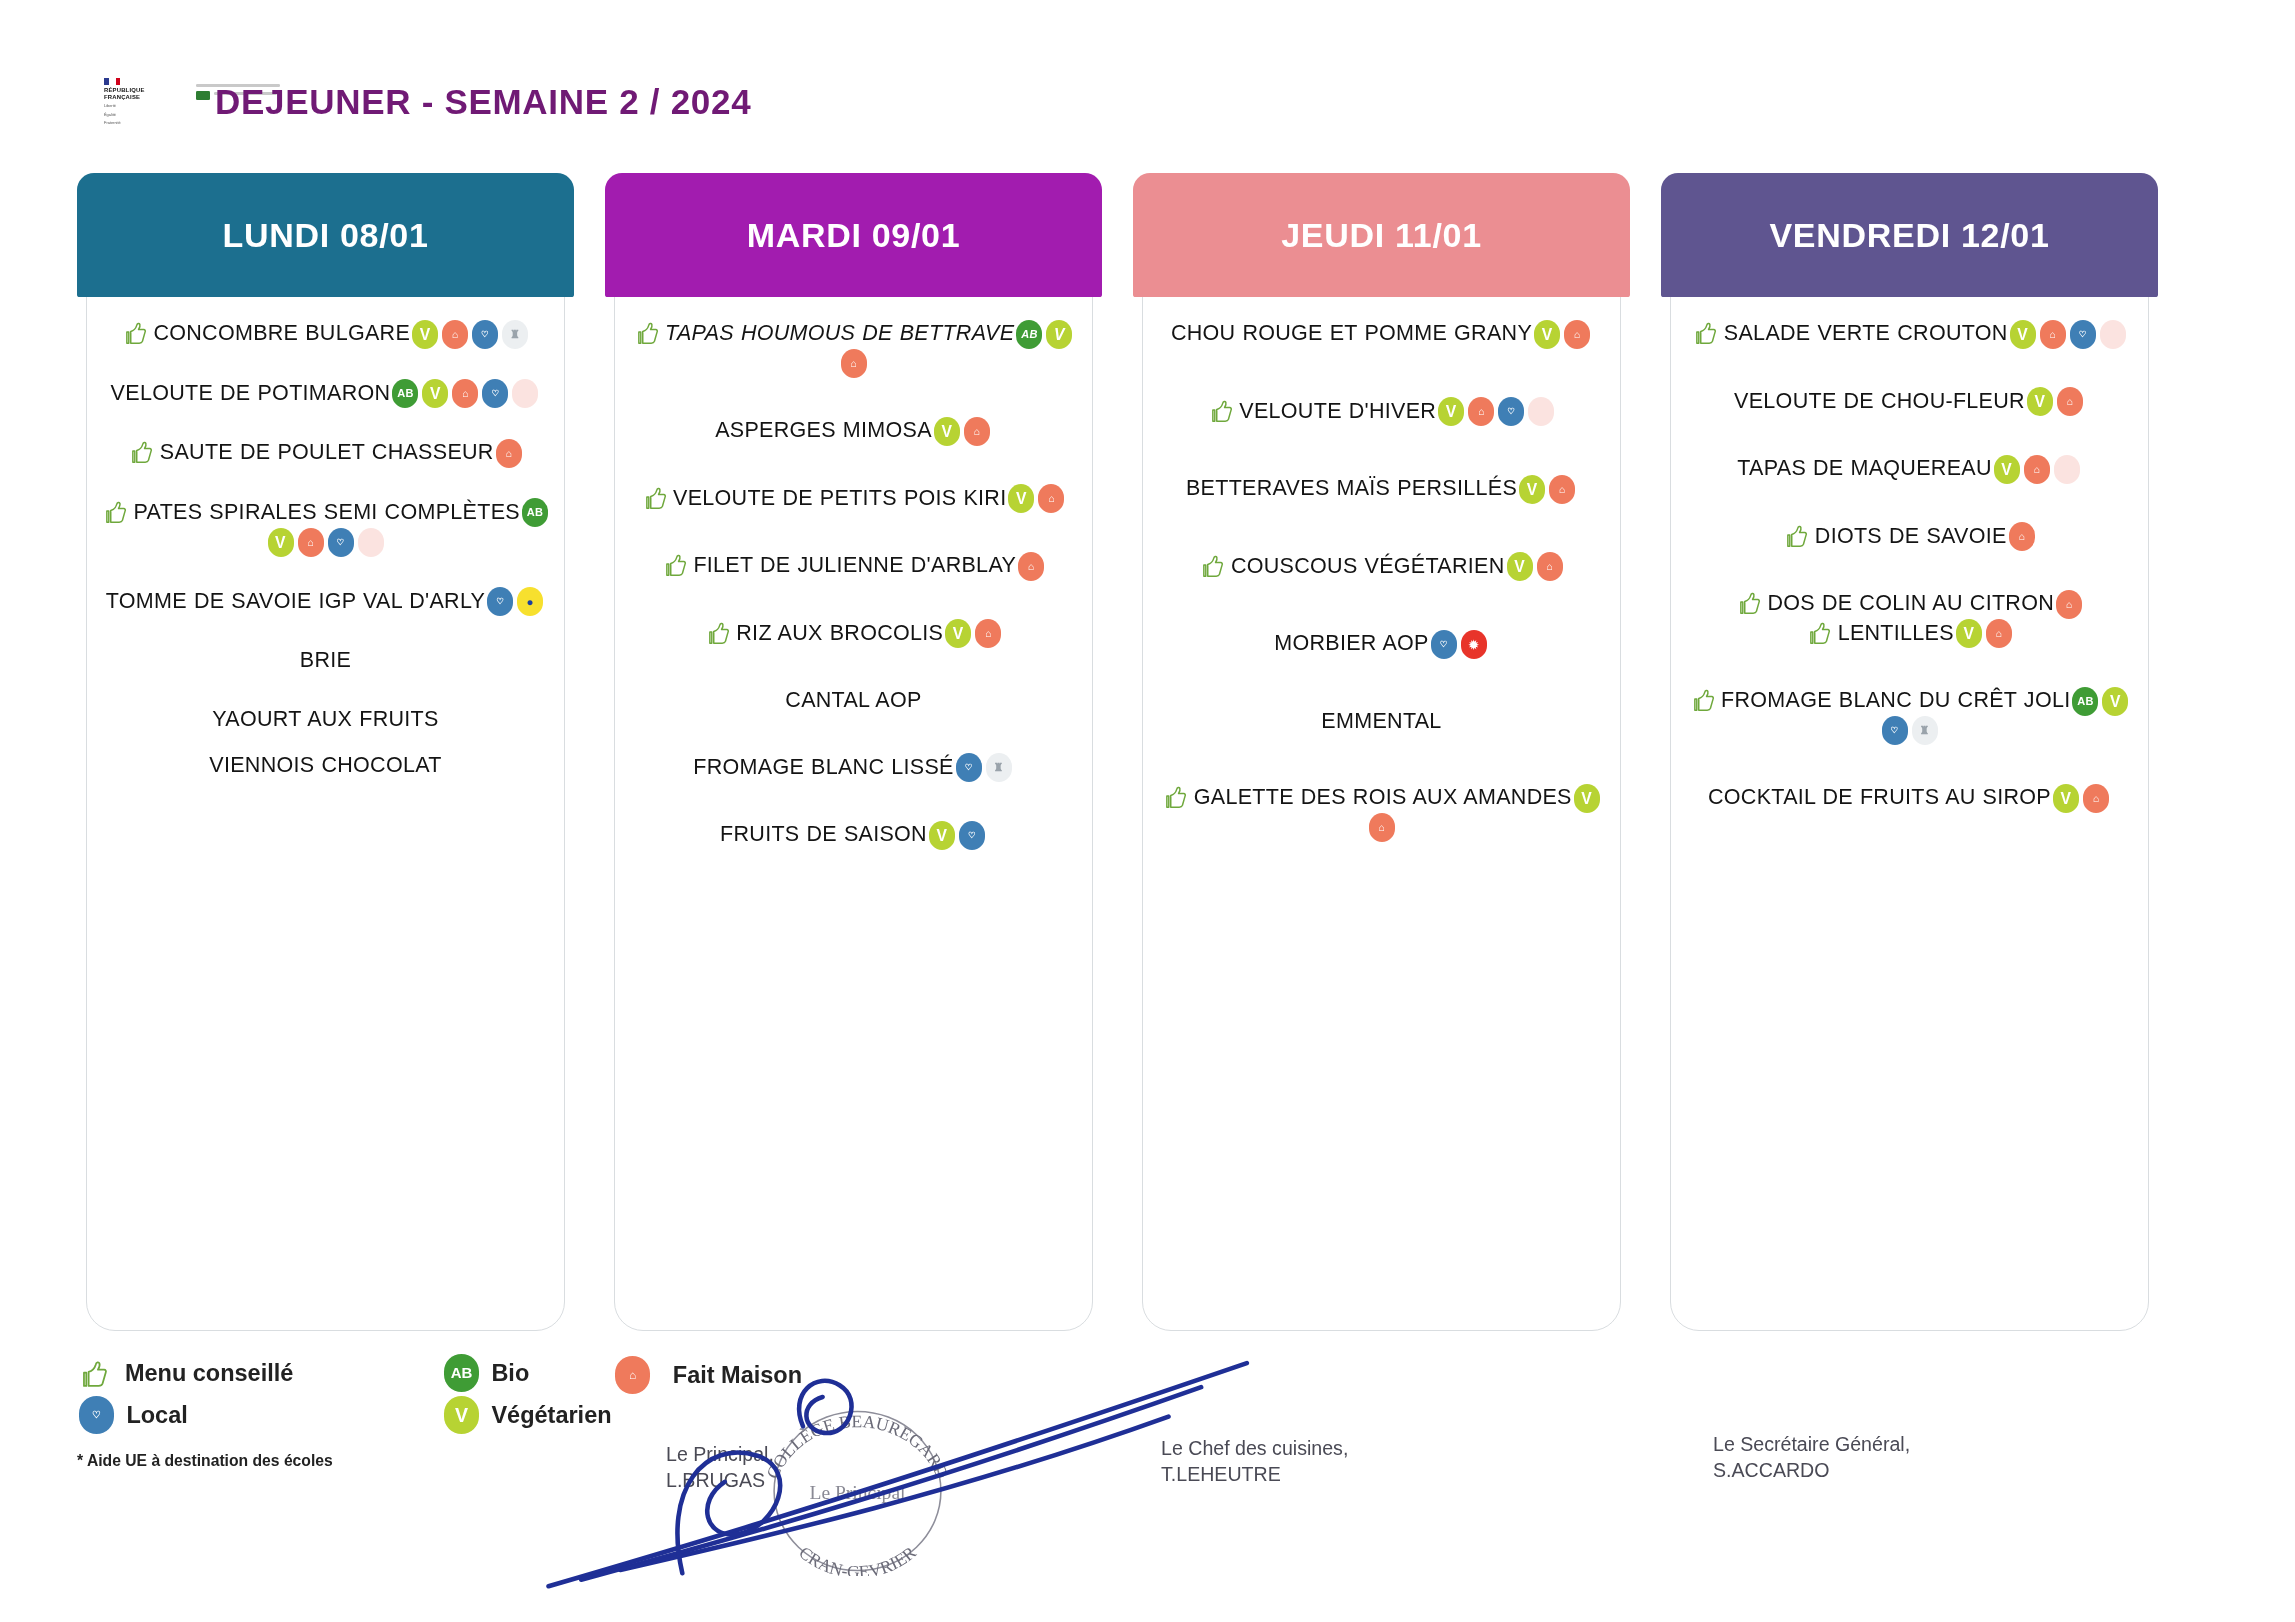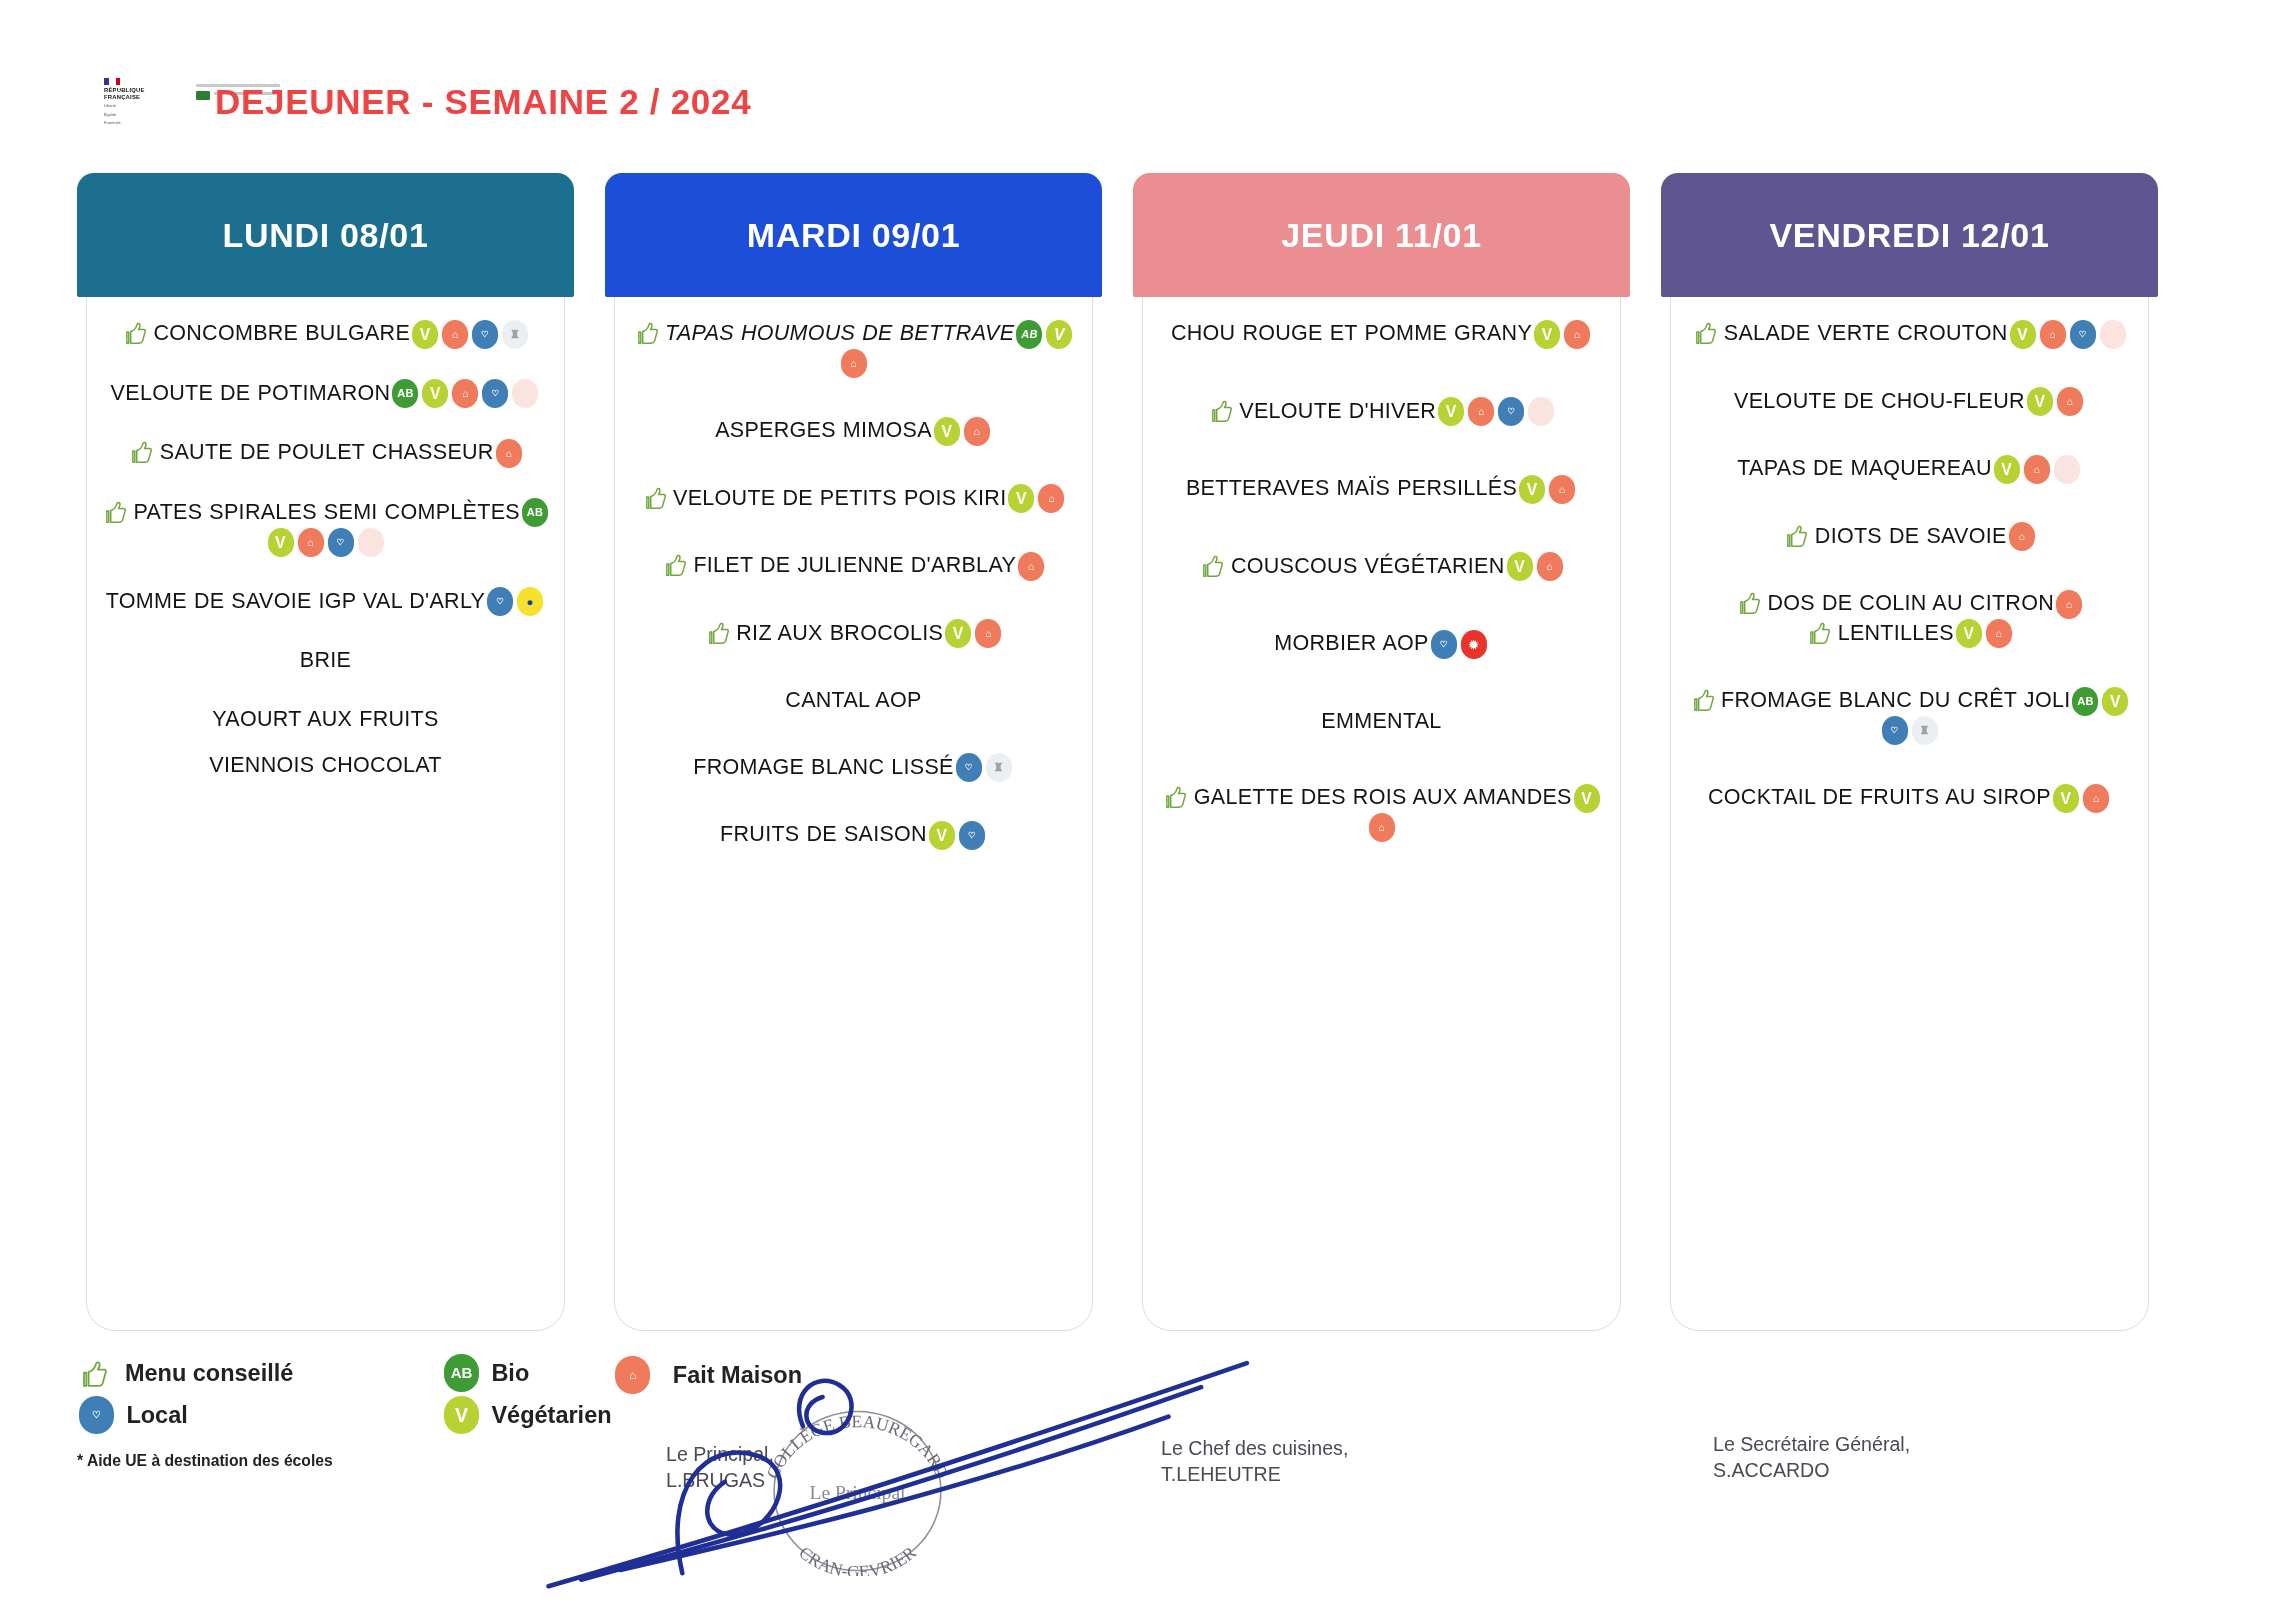--- a/index.html
+++ b/index.html
@@ -29,21 +29,21 @@
     position:absolute;left:196px;top:84px;width:91px;
   }
   #ministry-block .mb-line{height:3.3px;background:#c9c9c9;border-radius:1.3px;margin-bottom:3.9px;}
   #ministry-block .mb-line.w1{width:84px;}
   #ministry-block .mb-line.w2{width:63px;}
   #ministry-block .mb-row{display:flex;align-items:center;gap:3.9px;}
   #ministry-block .mb-badge{width:14.4px;height:9px;background:#2e7d32;border-radius:1.3px;}
   #doc-title{
     position:absolute;left:215px;top:82px;
     font-size:35px;font-weight:bold;letter-spacing:0.7px;
-    color:#ef4444;white-space:nowrap;
+    color:#701a75;white-space:nowrap;
   }
   
   #days-row{
     position:absolute;left:77px;top:173px;
     width:2147px;height:1168px;
     display:flex;gap:31px;
   }
   .day-col{
     width:497px;
     position:relative;
@@ -185,21 +185,21 @@
             </svg></span><span class="txt">PATES SPIRALES SEMI COMPLÈTES</span><span class="badge b-bio" style="font-size:11px;">AB</span><span class="badge b-veg" style="font-size:15.7px;">V</span><span class="badge b-fm" style="font-size:10.4px;">⌂</span><span class="badge b-local" style="font-size:8.5px;">♡</span><span class="badge b-eu" style="font-size:7.8px;color:#e88ea0;"></span></div>
         <div class="menu-item" style="margin-bottom: 30px;"><span class="txt">TOMME DE SAVOIE IGP VAL D'ARLY</span><span class="badge b-local" style="font-size:8.5px;">♡</span><span class="badge b-igp" style="font-size:11.7px;color:#1b3fa0;">●</span></div>
         <div class="menu-item" style="margin-bottom: 30px;"><span class="txt">BRIE</span></div>
         <div class="menu-item" style="margin-bottom: 18px;"><span class="txt">YAOURT AUX FRUITS</span></div>
         <div class="menu-item" style="margin-bottom: 30px;"><span class="txt">VIENNOIS CHOCOLAT</span></div>
         <div class="day-footer-space"></div>
       </div>
     </div>
     <div class="day-col">
       <div class="day-card"></div>
-      <div class="day-header" style="background: #1d4ed8;">
+      <div class="day-header" style="background: #a21caf;">
         <span>MARDI 09/01</span>
       </div>
       <div class="day-body">
         <div class="menu-item" style="margin-bottom: 38px; font-style: italic;"><span><svg class="thumb" viewBox="0 0 40 36">
               <path d="M12 34 L12 17 L9 17 L9 34 Z M15 34 L15 16 C15 16 22 14 24 7 C25 3 28 3 29 5 C30 8 27 13 27 13 L35 13 C37 13 38 15 37 17 L33 31 C32 34 30 34 28 34 Z" fill="none" stroke="#6fa83c" stroke-width="2.3" stroke-linejoin="round"></path>
             </svg></span><span class="txt">TAPAS HOUMOUS DE BETTRAVE</span><span class="badge b-bio" style="font-size:11px;">AB</span><span class="badge b-veg" style="font-size:15.7px;">V</span><span class="badge b-fm" style="font-size:10.4px;">⌂</span></div>
         <div class="menu-item" style="margin-bottom: 38px;"><span class="txt">ASPERGES MIMOSA</span><span class="badge b-veg" style="font-size:15.7px;">V</span><span class="badge b-fm" style="font-size:10.4px;">⌂</span></div>
         <div class="menu-item" style="margin-bottom: 38px;"><span><svg class="thumb" viewBox="0 0 40 36">
               <path d="M12 34 L12 17 L9 17 L9 34 Z M15 34 L15 16 C15 16 22 14 24 7 C25 3 28 3 29 5 C30 8 27 13 27 13 L35 13 C37 13 38 15 37 17 L33 31 C32 34 30 34 28 34 Z" fill="none" stroke="#6fa83c" stroke-width="2.3" stroke-linejoin="round"></path>
             </svg></span><span class="txt">VELOUTE DE PETITS POIS KIRI</span><span class="badge b-veg" style="font-size:15.7px;">V</span><span class="badge b-fm" style="font-size:10.4px;">⌂</span></div>

